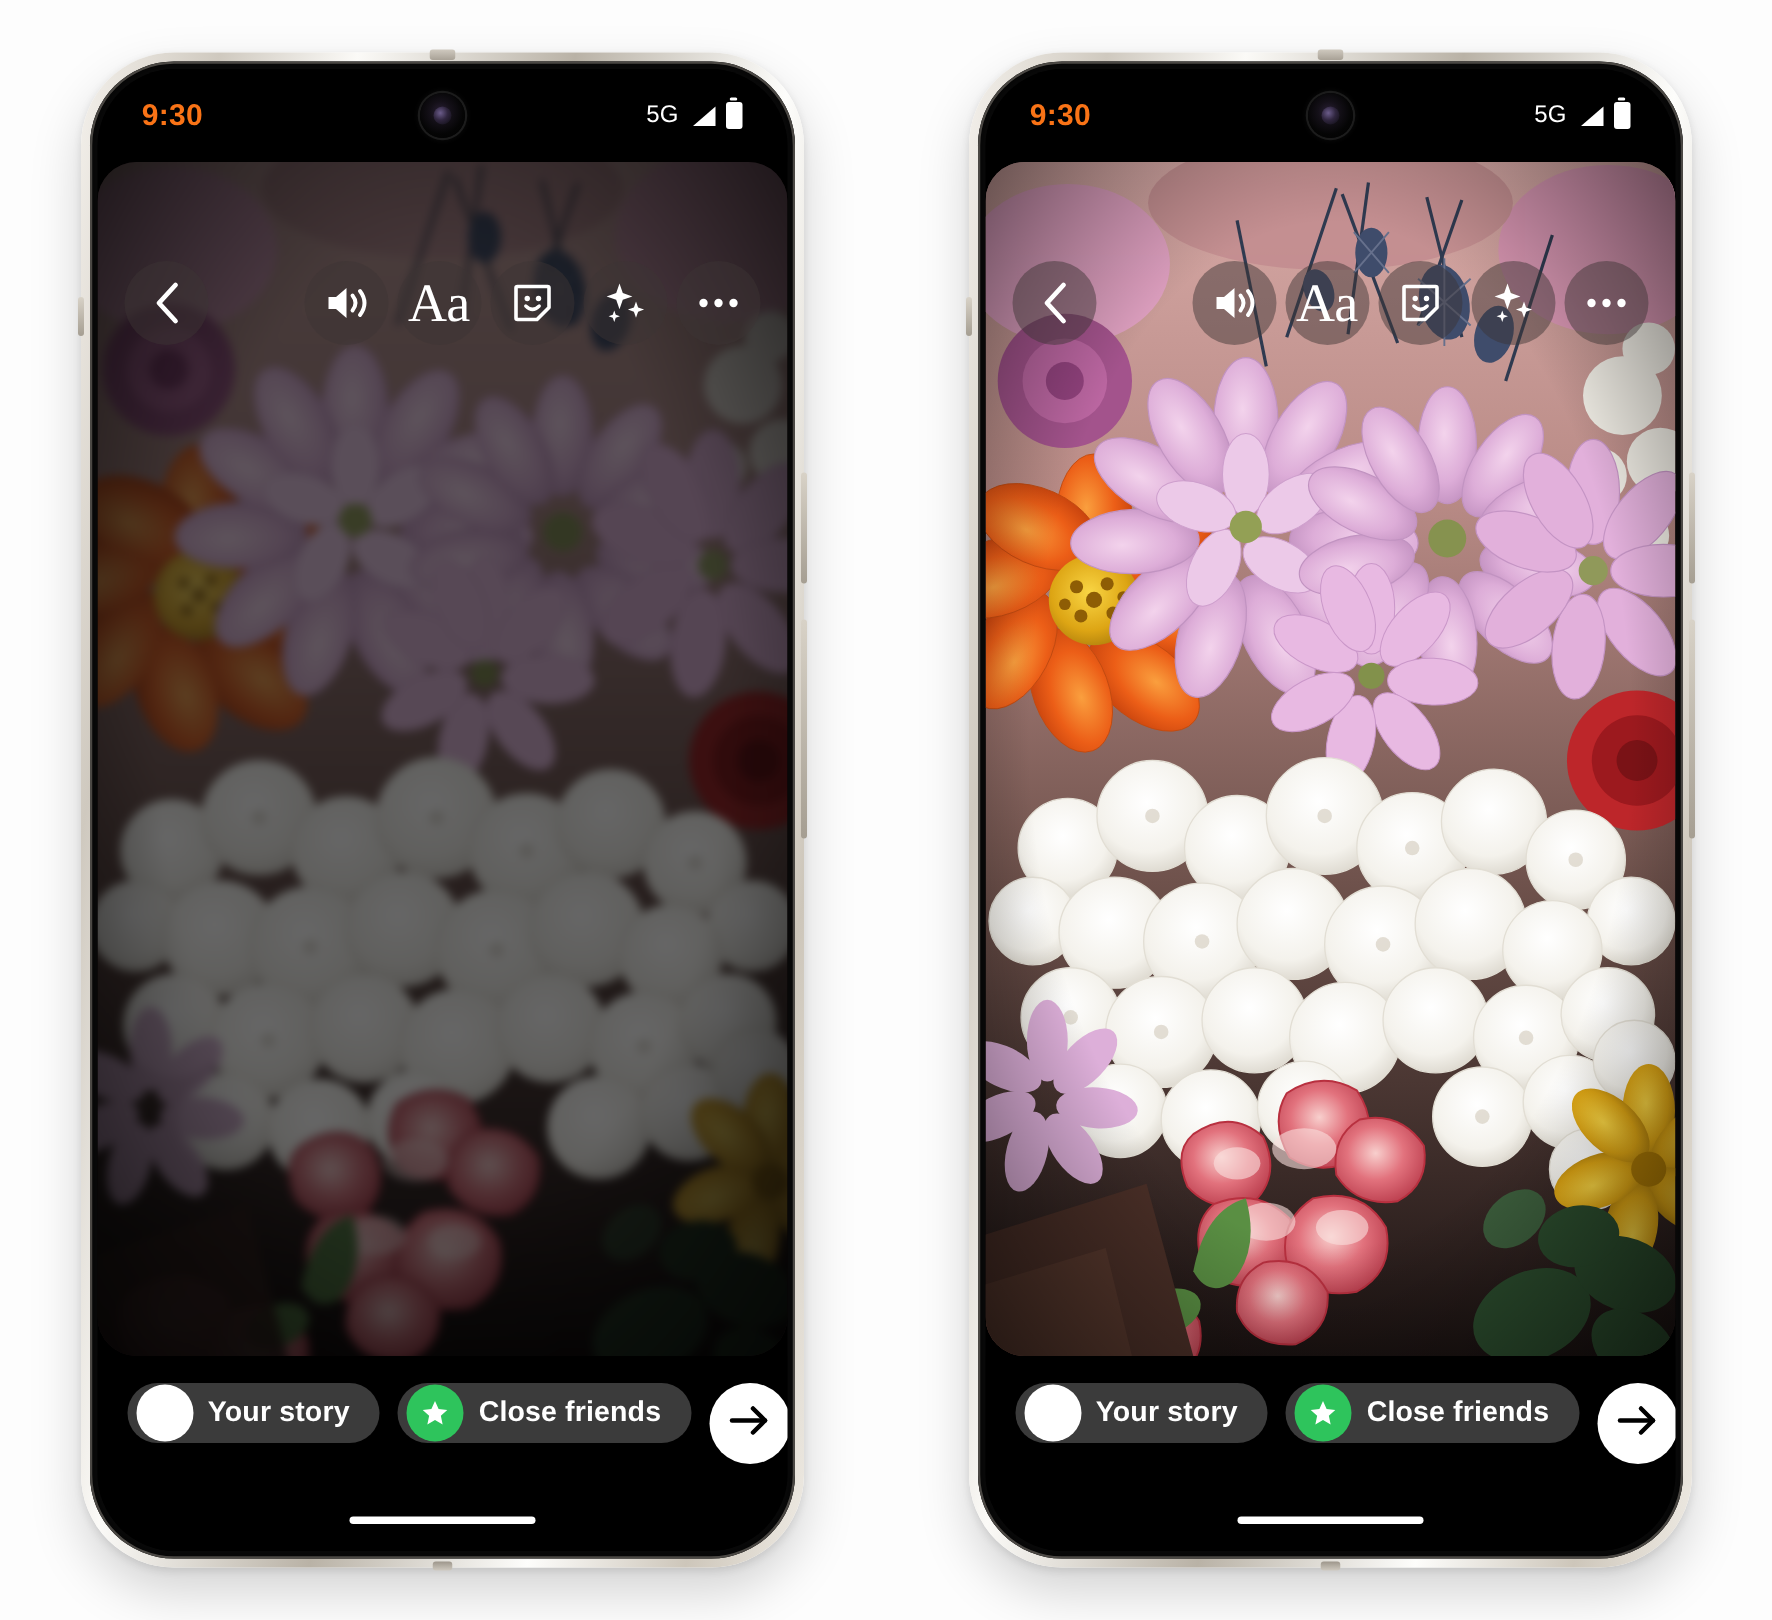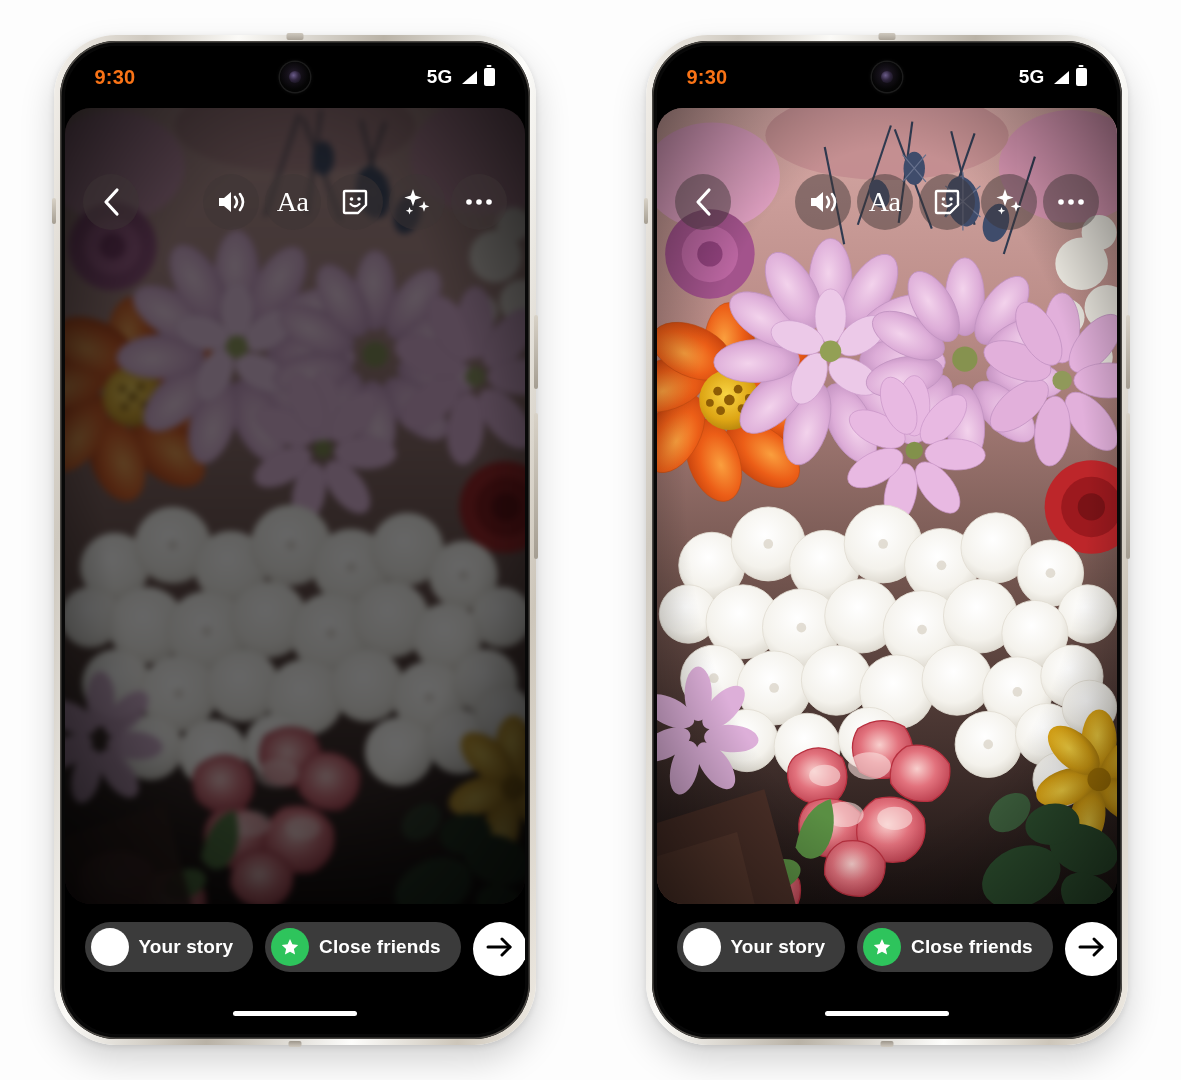--- a/index.html
+++ b/index.html
@@ -56,21 +56,21 @@
   .statusbar{
     position:absolute;top:0;left:0;right:0;height:62px;
     background:#000;z-index:8;
     display:flex;align-items:center;
     padding:0 30px;
     box-sizing:border-box;
   }
   .sb-time{color:#f97316;font-size:20px;font-weight:600;letter-spacing:.2px;}
   .sb-spacer{flex:1;}
   .sb-right{display:flex;align-items:center;gap:6px;}
-  .sb-net{color:#fff;font-size:19px;font-weight:700;letter-spacing:.2px;}
+  .sb-net{color:#fff;font-size:16px;font-weight:400;letter-spacing:.2px;}
   .sb-sig{width:19px;height:15px;}
   .sb-bat{width:11px;height:18px;border-radius:2px;background:#fff;position:relative;}
   .sb-bat:after{content:"";position:absolute;top:-3px;left:50%;transform:translateX(-50%);
     width:5px;height:2px;background:#fff;border-radius:1px;}
   .punchhole{
     position:absolute;top:16px;left:50%;transform:translateX(-50%);
     width:30px;height:30px;border-radius:50%;
     background:radial-gradient(circle at 46% 42%, #2a2036 0%, #141018 30%, #050505 62%, #000 100%);
     box-shadow:0 0 0 1.5px #1c1c1c, 0 0 4px 1px rgba(255,255,255,.06);
     z-index:9;
@@ -100,32 +100,32 @@
   }
   .tb-btn{
     width:56px;height:56px;border-radius:50%;
     background:rgba(60,52,52,.48);
     display:flex;align-items:center;justify-content:center;
     flex:0 0 auto;cursor:pointer;
   }
   .tb-gap{flex:1;}
   .tb-right{display:flex;align-items:center;gap:6px;}
   .tb-btn svg{display:block;}
-  .aa{color:#fff;font-size:28px;font-weight:400;line-height:1;letter-spacing:-.5px;
+  .aa{color:#fff;font-size:36px;font-weight:400;line-height:1;letter-spacing:-.5px;
       font-family:"Liberation Serif", serif;}
 
   
   .bottombar{
     position:absolute;left:0;right:0;bottom:0;height:130px;
     background:#000;z-index:7;
     display:flex;align-items:flex-start;
     padding:18px 20px 0 20px;box-sizing:border-box;gap:12px;
   }
   .pill{
-    height:50px;border-radius:25px;background:#3b3b3b;
+    height:40px;border-radius:25px;background:#3b3b3b;
     display:flex;align-items:center;gap:10px;
     padding:0 20px 0 6px;box-sizing:border-box;
     cursor:pointer;flex:0 0 auto;
   }
   .pill-label{color:#fff;font-size:19px;font-weight:700;letter-spacing:.1px;white-space:nowrap;}
   .avatar{
     width:38px;height:38px;border-radius:50%;
     background:#fff;padding:2px;box-sizing:border-box;flex:0 0 auto;
   }
   .avatar-in{

